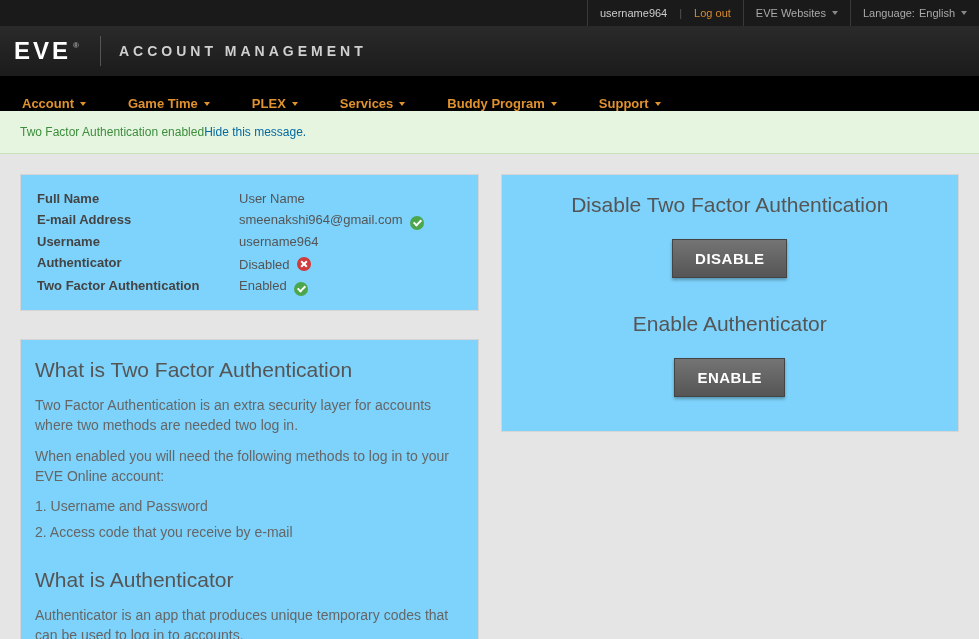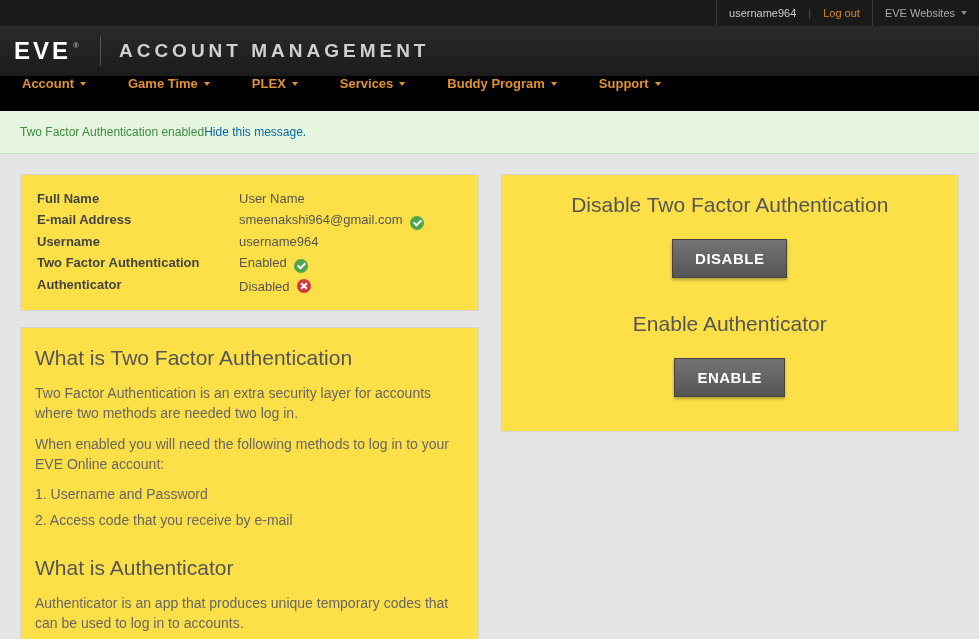--- a/index.html
+++ b/index.html
@@ -11,37 +11,37 @@
     .topbar-item.user { color: #ccc; }
     .topbar .pipe { color: #555; padding: 0 2px; display: inline-block; }
     .caret { display: inline-block; width: 0; height: 0; border-left: 3px solid transparent; border-right: 3px solid transparent; border-top: 4px solid #888; margin-left: 6px; }
 
     
     .header { background: #222; background: linear-gradient(#2a2a2a,#1b1b1b); height: 50px; display: flex; align-items: center; padding: 0 14px; }
     .logo { display: flex; align-items: center; }
     .logo-eve { color: #fff; font-family: Arial; font-weight: bold; font-size: 24px; letter-spacing: 3px; display: flex; align-items: center; }
     .logo-reg { font-size: 8px; color: #aaa; margin-left: 2px; align-self: flex-start; margin-top: 4px;}
     .logo-sep { width: 1px; height: 30px; background: #555; margin: 0 18px; }
-    .logo-sub { color: #d0d0d0; font-size: 19px; letter-spacing: 4px; font-weight: bold; }
+    .logo-sub { color: #d0d0d0; font-size: 14px; letter-spacing: 4px; font-weight: bold; }
 
     
-    .nav { background: #000; height: 35px; display: flex; align-items: flex-start; padding: 0 10px; }
+    .nav { background: #000; height: 35px; display: flex; align-items: flex-end; padding: 0 10px; }
     .nav-item { color: #e0922f; font-weight: bold; font-size: 13px; padding: 0 12px; display: flex; align-items: center; cursor: pointer; }
     .nav-item .caret { border-top-color: #e0922f; }
     .nav-sep { width: 18px; }
 
     
     .notify { background: #e6f5e0; border-bottom: 1px solid #c8e2bd; padding: 14px 20px; display: flex; font-size: 12px; }
     .notify-msg { color: #3d8d3d; }
     .notify-hide { color: #0369a1; cursor: pointer; }
 
     
     .content { padding: 20px; display: flex; gap: 22px; align-items: flex-start; }
     .col-left, .col-right { flex: 1; }
-    .panel { background: #fde047; border: 1px solid #d5d5d5; padding: 12px 14px; margin-bottom: 16px; }
+    .panel { background: #7dd3fc; border: 1px solid #d5d5d5; padding: 12px 14px; margin-bottom: 28px; }
 
     
     .info-table { font-size: 13px; color: #555; width: 100%; }
     .info-table tr td:first-child { font-weight: bold; color: #444; padding: 2px 0; width: 200px; vertical-align: top;}
     .info-table tr td:last-child { color: #555; padding: 2px 0; }
     .check-icon { display: inline-flex; width: 14px; height: 14px; background: #4ca64c; border-radius: 50%; align-items: center; justify-content: center; margin-left: 4px; position: relative; top: 2px;}
     .check-icon::after { content: ""; width: 3px; height: 6px; border: solid #fff; border-width: 0 2px 2px 0; transform: rotate(45deg); margin-top: -2px;}
     .x-icon { display: inline-flex; width: 14px; height: 14px; background: #d13a3a; border-radius: 50%; align-items: center; justify-content: center; margin-left: 4px; position: relative; top: 2px;}
     .x-icon::before, .x-icon::after { content:""; position:absolute; width:8px; height:2px; background:#fff; }
     .x-icon::before { transform: rotate(45deg); }
@@ -63,20 +63,25 @@
 <body>
 
 <div class="topbar">
   <div class="topbar-item user">
     <span>username964</span>
     <span class="pipe" style="margin:0 10px;">|</span>
     <span class="logout" style="color:#d88a2c;">Log out</span>
   </div>
   <div class="topbar-item">
     <span>EVE Websites</span>
+    <span class="caret"></span>
+  </div>
+  <div class="topbar-item">
+    <span>Language:</span>
+    <span style="margin-left:4px;">English</span>
     <span class="caret"></span>
   </div>
 </div>
 
 <div class="header">
   <div class="logo">
     <span class="logo-eve">
       <span>EVE</span>
       <span class="logo-reg">®</span>
     </span>
@@ -138,31 +143,31 @@
           <td>
             <span>smeenakshi964@gmail.com</span>
             <span class="check-icon"></span>
           </td>
         </tr>
         <tr>
           <td>Username</td>
           <td>username964</td>
         </tr>
         <tr>
+          <td>Authenticator</td>
+          <td>
+            <span>Disabled</span>
+            <span class="x-icon"></span>
+          </td>
+        </tr>
+        <tr>
           <td>Two Factor Authentication</td>
           <td>
             <span>Enabled</span>
             <span class="check-icon"></span>
-          </td>
-        </tr>
-        <tr>
-          <td>Authenticator</td>
-          <td>
-            <span>Disabled</span>
-            <span class="x-icon"></span>
           </td>
         </tr>
       </tbody>
         </table>
     </div>
 
     <div class="panel explain">
       <h2>What is Two Factor Authentication</h2>
       <p>Two Factor Authentication is an extra security layer for accounts where two methods are needed two log in.</p>
       <p>When enabled you will need the following methods to log in to your EVE Online account:</p>

